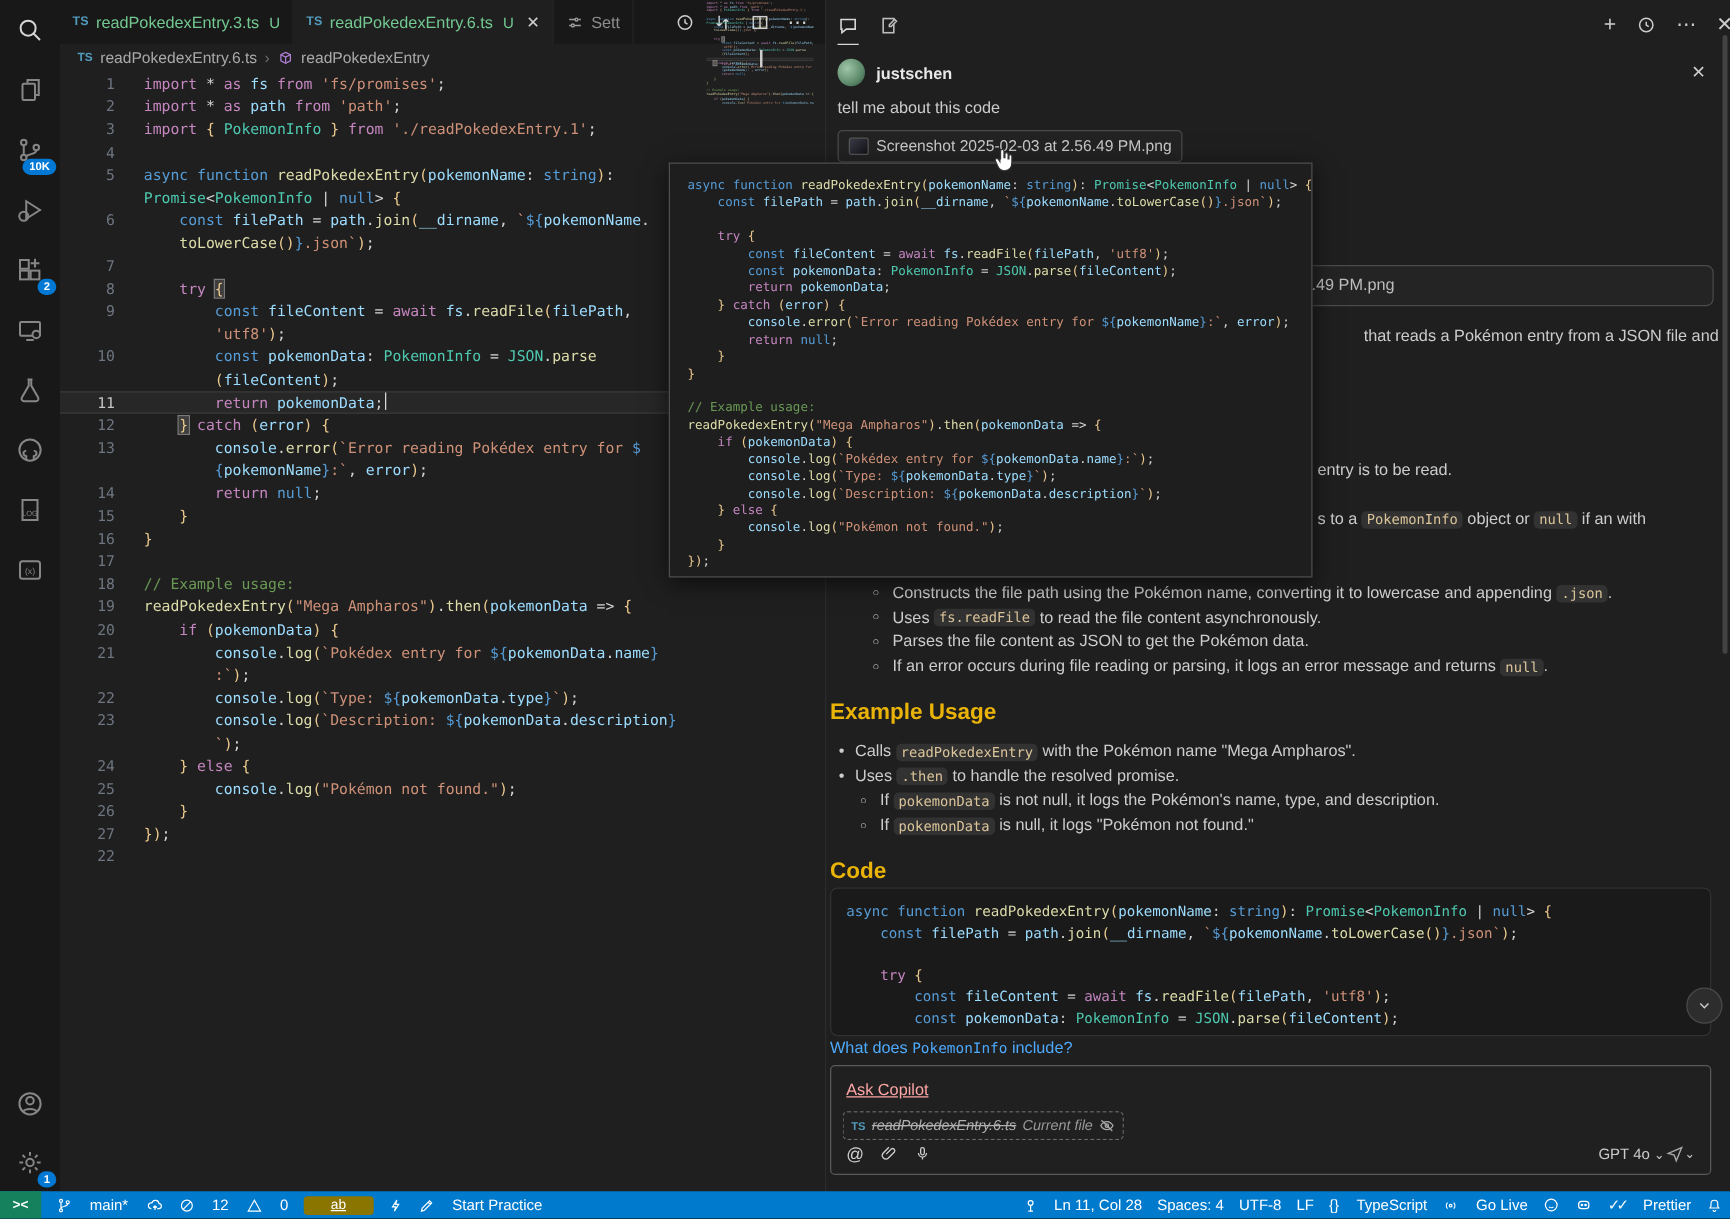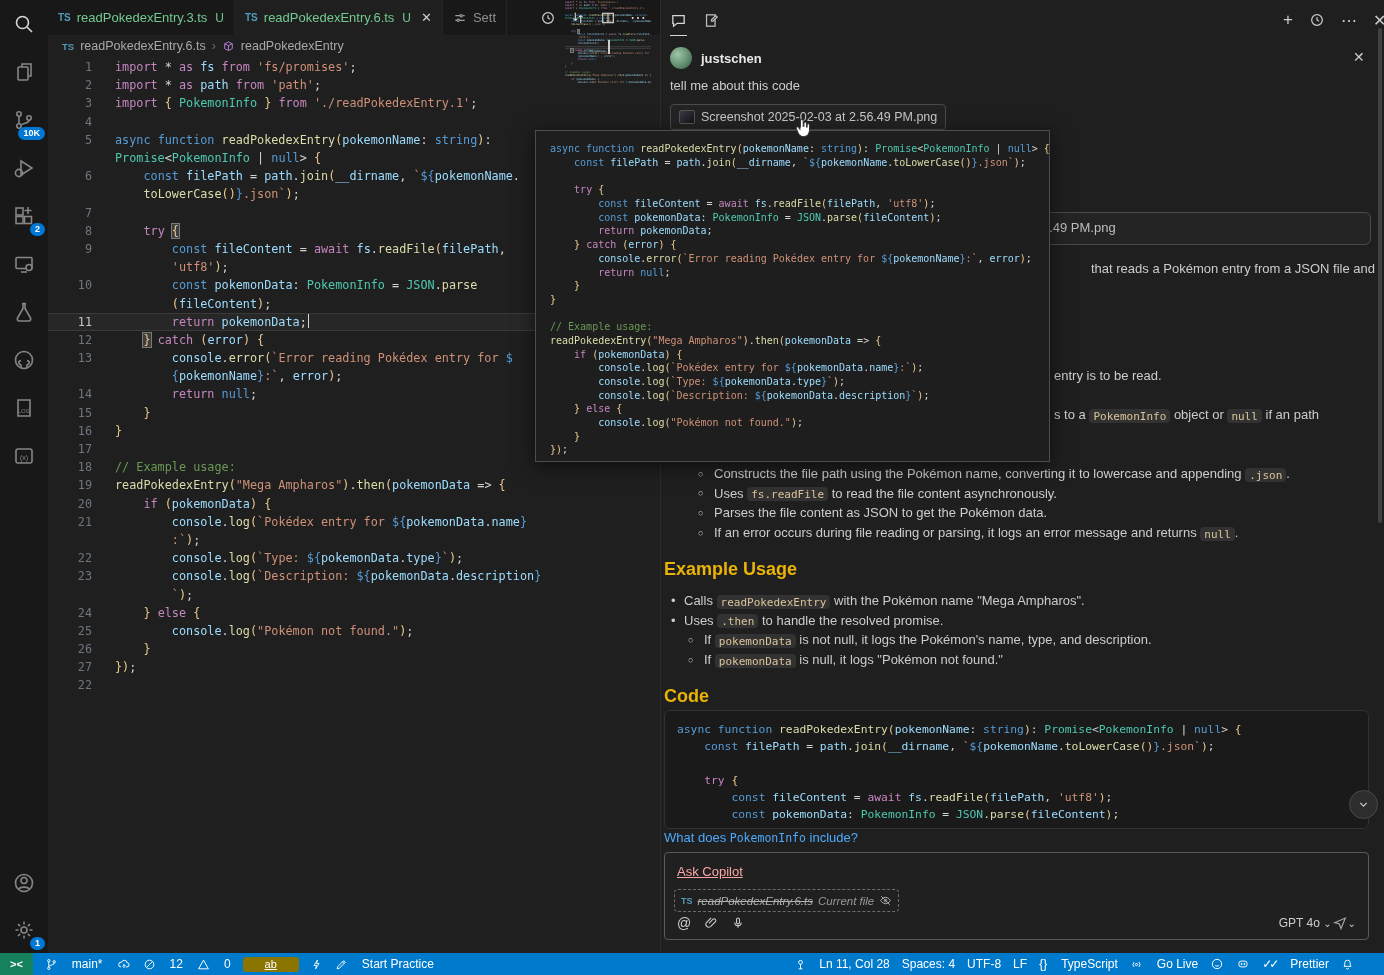--- a/index.html
+++ b/index.html
@@ -86,21 +86,21 @@
          box-shadow:0 4px 18px rgba(0,0,0,0.6);z-index:50;padding:11px 14px;box-sizing:border-box;overflow:hidden;}
   #popup .crow{height:13.7px;}
   #popup .ctext{font-size:10px;}
   #cursor{position:absolute;left:791px;top:117px;width:22px;height:22px;z-index:60;}
   
   #statusbar{position:absolute;left:0;top:953px;width:1384px;height:22px;background:#007acc;display:flex;align-items:center;
              font-size:12px;color:#ffffff;}
   .sb-remote{background:#16825d;height:22px;display:flex;align-items:center;padding:0 10px;font-weight:bold;font-size:11px;margin-right:6px;}
   .sb-item{display:flex;align-items:center;gap:14px;padding:0 6px;height:22px;white-space:nowrap;}
   .sb-badge{background:#8a7500;border-radius:3px;padding:0 22px;height:15px;line-height:15px;font-size:11px;text-decoration:underline;}
-  .sb-right{margin-left:auto;display:flex;align-items:center;padding-right:24px;}
+  .sb-right{margin-left:auto;display:flex;align-items:center;padding-right:0;}
 </style>
 </head>
 <body>
 
 <div id="app">
 
   <div id="activitybar">
       <div class="act-item active" style="top: 0px;">
         <span>
           <svg width="24" height="24" viewBox="0 0 24 24" fill="none" stroke="currentColor" stroke-width="1.6">
@@ -522,21 +522,21 @@
       <span>Screenshot 2025-02-03 at 2.56.49 PM.png</span>
     </div>
 
     <div class="ref-chip">
       <span>5-02-03 at 2.56.49 PM.png</span>
     </div>
 
     <div id="frags">
         <div class="frag" style="left: 393px; top: 261px; margin-left: 37px;"><span>that reads a Pokémon entry from a JSON file and</span></div>
         <div class="frag" style="left: 393px; top: 368px;"><span>entry is to be read.</span></div>
-        <div class="frag" style="left: 393px; top: 407px;"><span>s to a </span><span class="md-code">PokemonInfo</span><span> object or </span><span class="md-code">null</span><span> if an path</span></div>
+        <div class="frag" style="left: 393px; top: 407px;"><span>s to a </span><span class="md-code">PokemonInfo</span><span> object or </span><span class="md-code">null</span><span> if an with</span></div>
       </div>
 
     <div id="func-bullets" class="b-list" style="left:20px;top:464px;width:690px">
         <div class="b-row">
           <span class="b-ind2"></span>
           <span class="b-mark2">○</span>
           <span><span>Constructs the file path using the Pokémon name, converting it to lowercase and appending </span><span class="md-code">.json</span><span>.</span></span>
         </div>
         <div class="b-row">
           <span class="b-ind2"></span>

